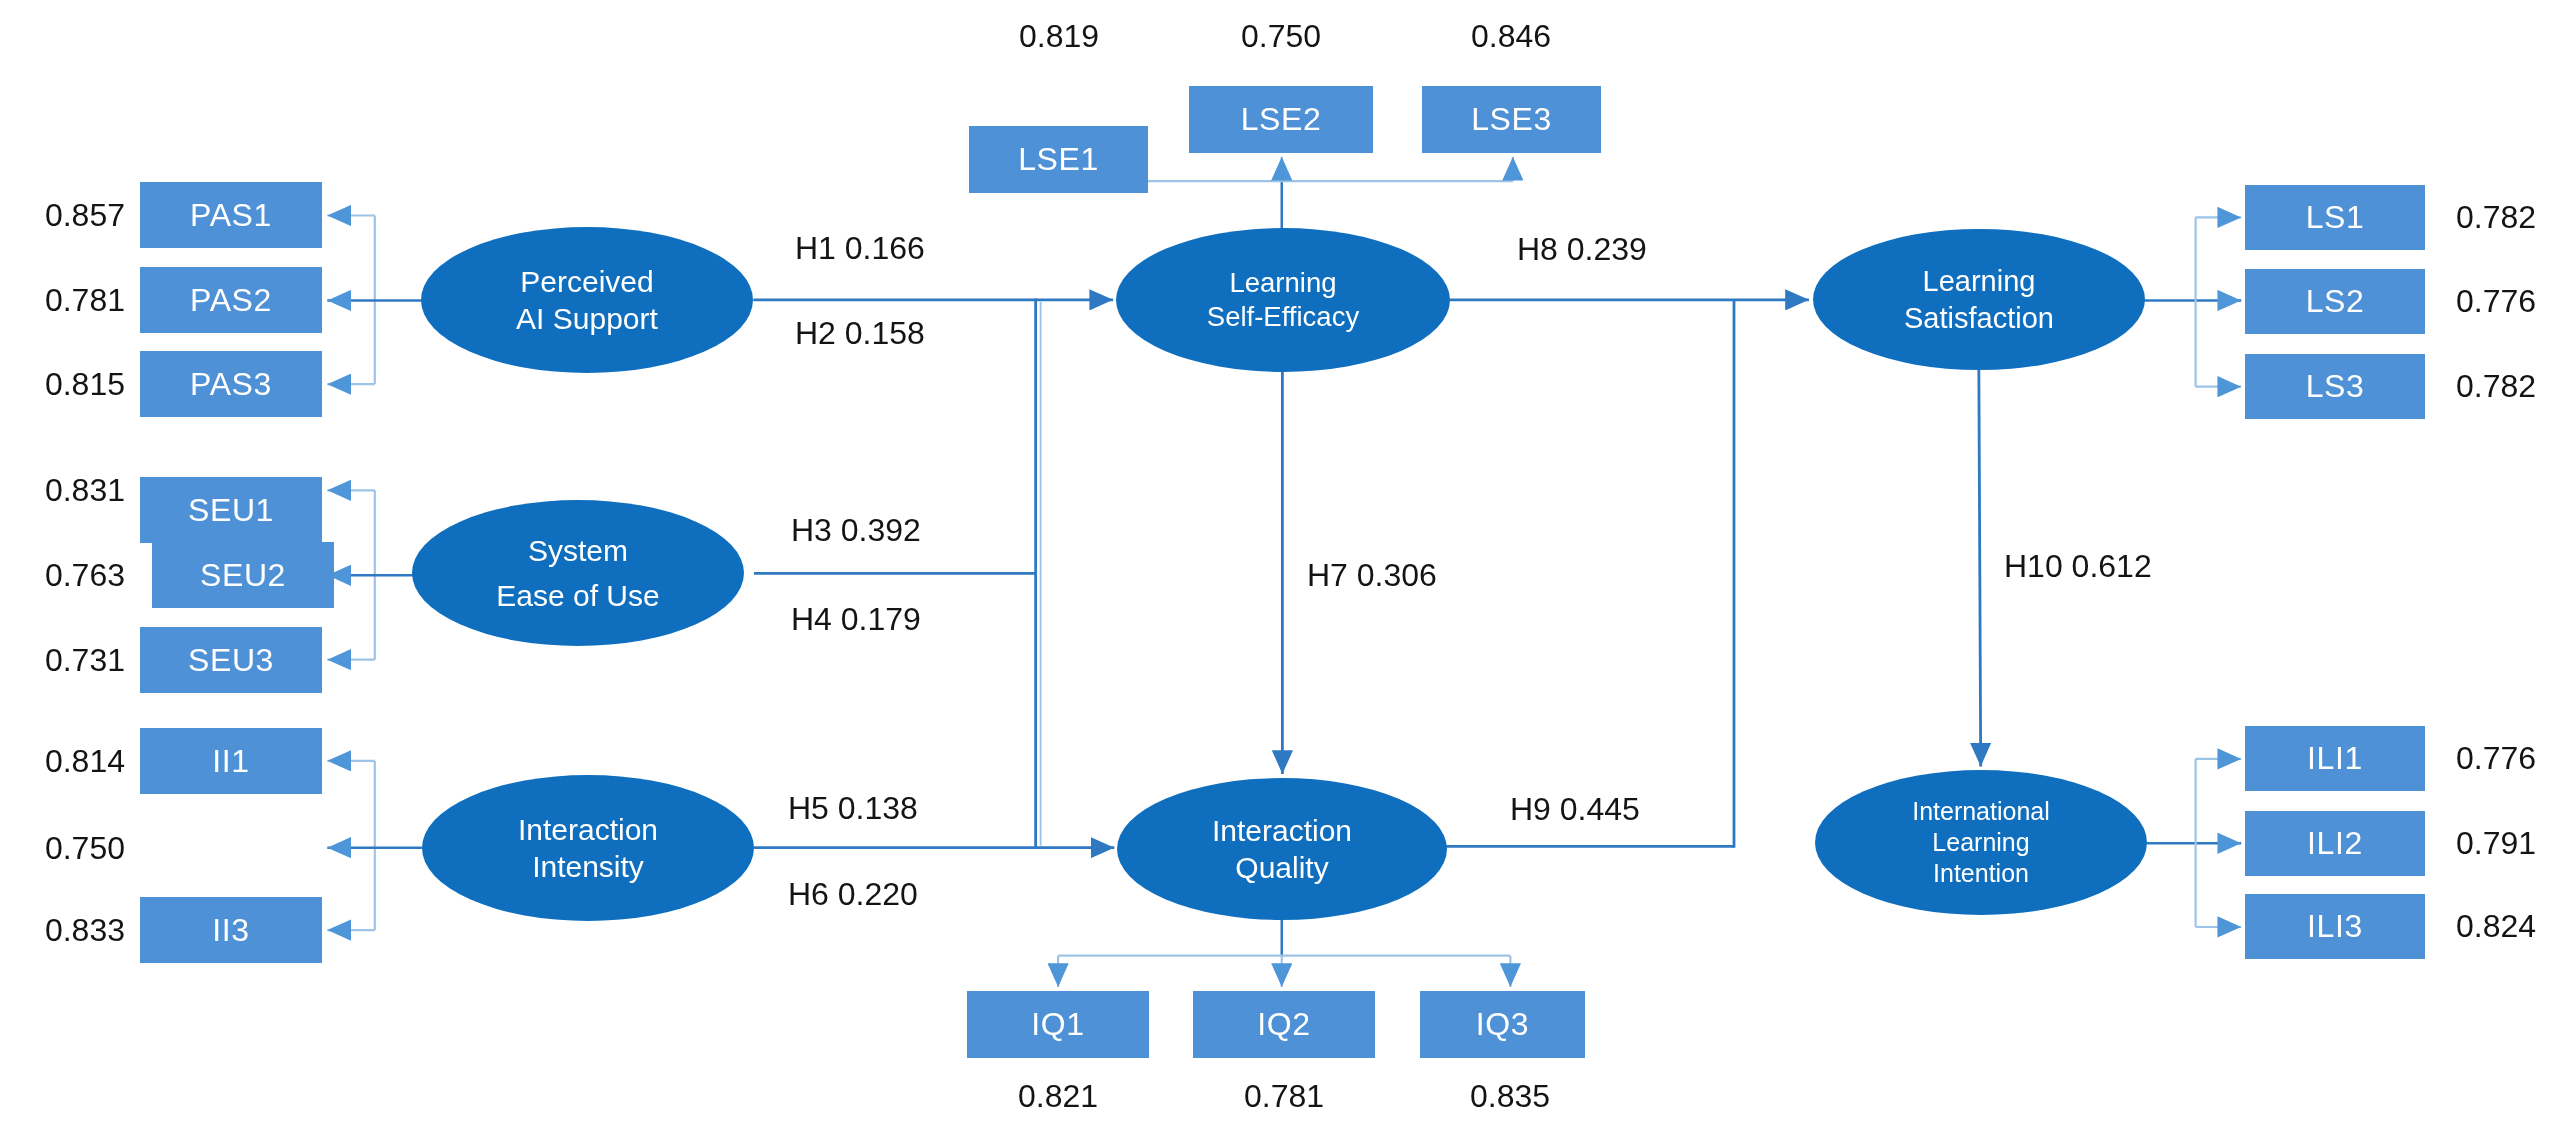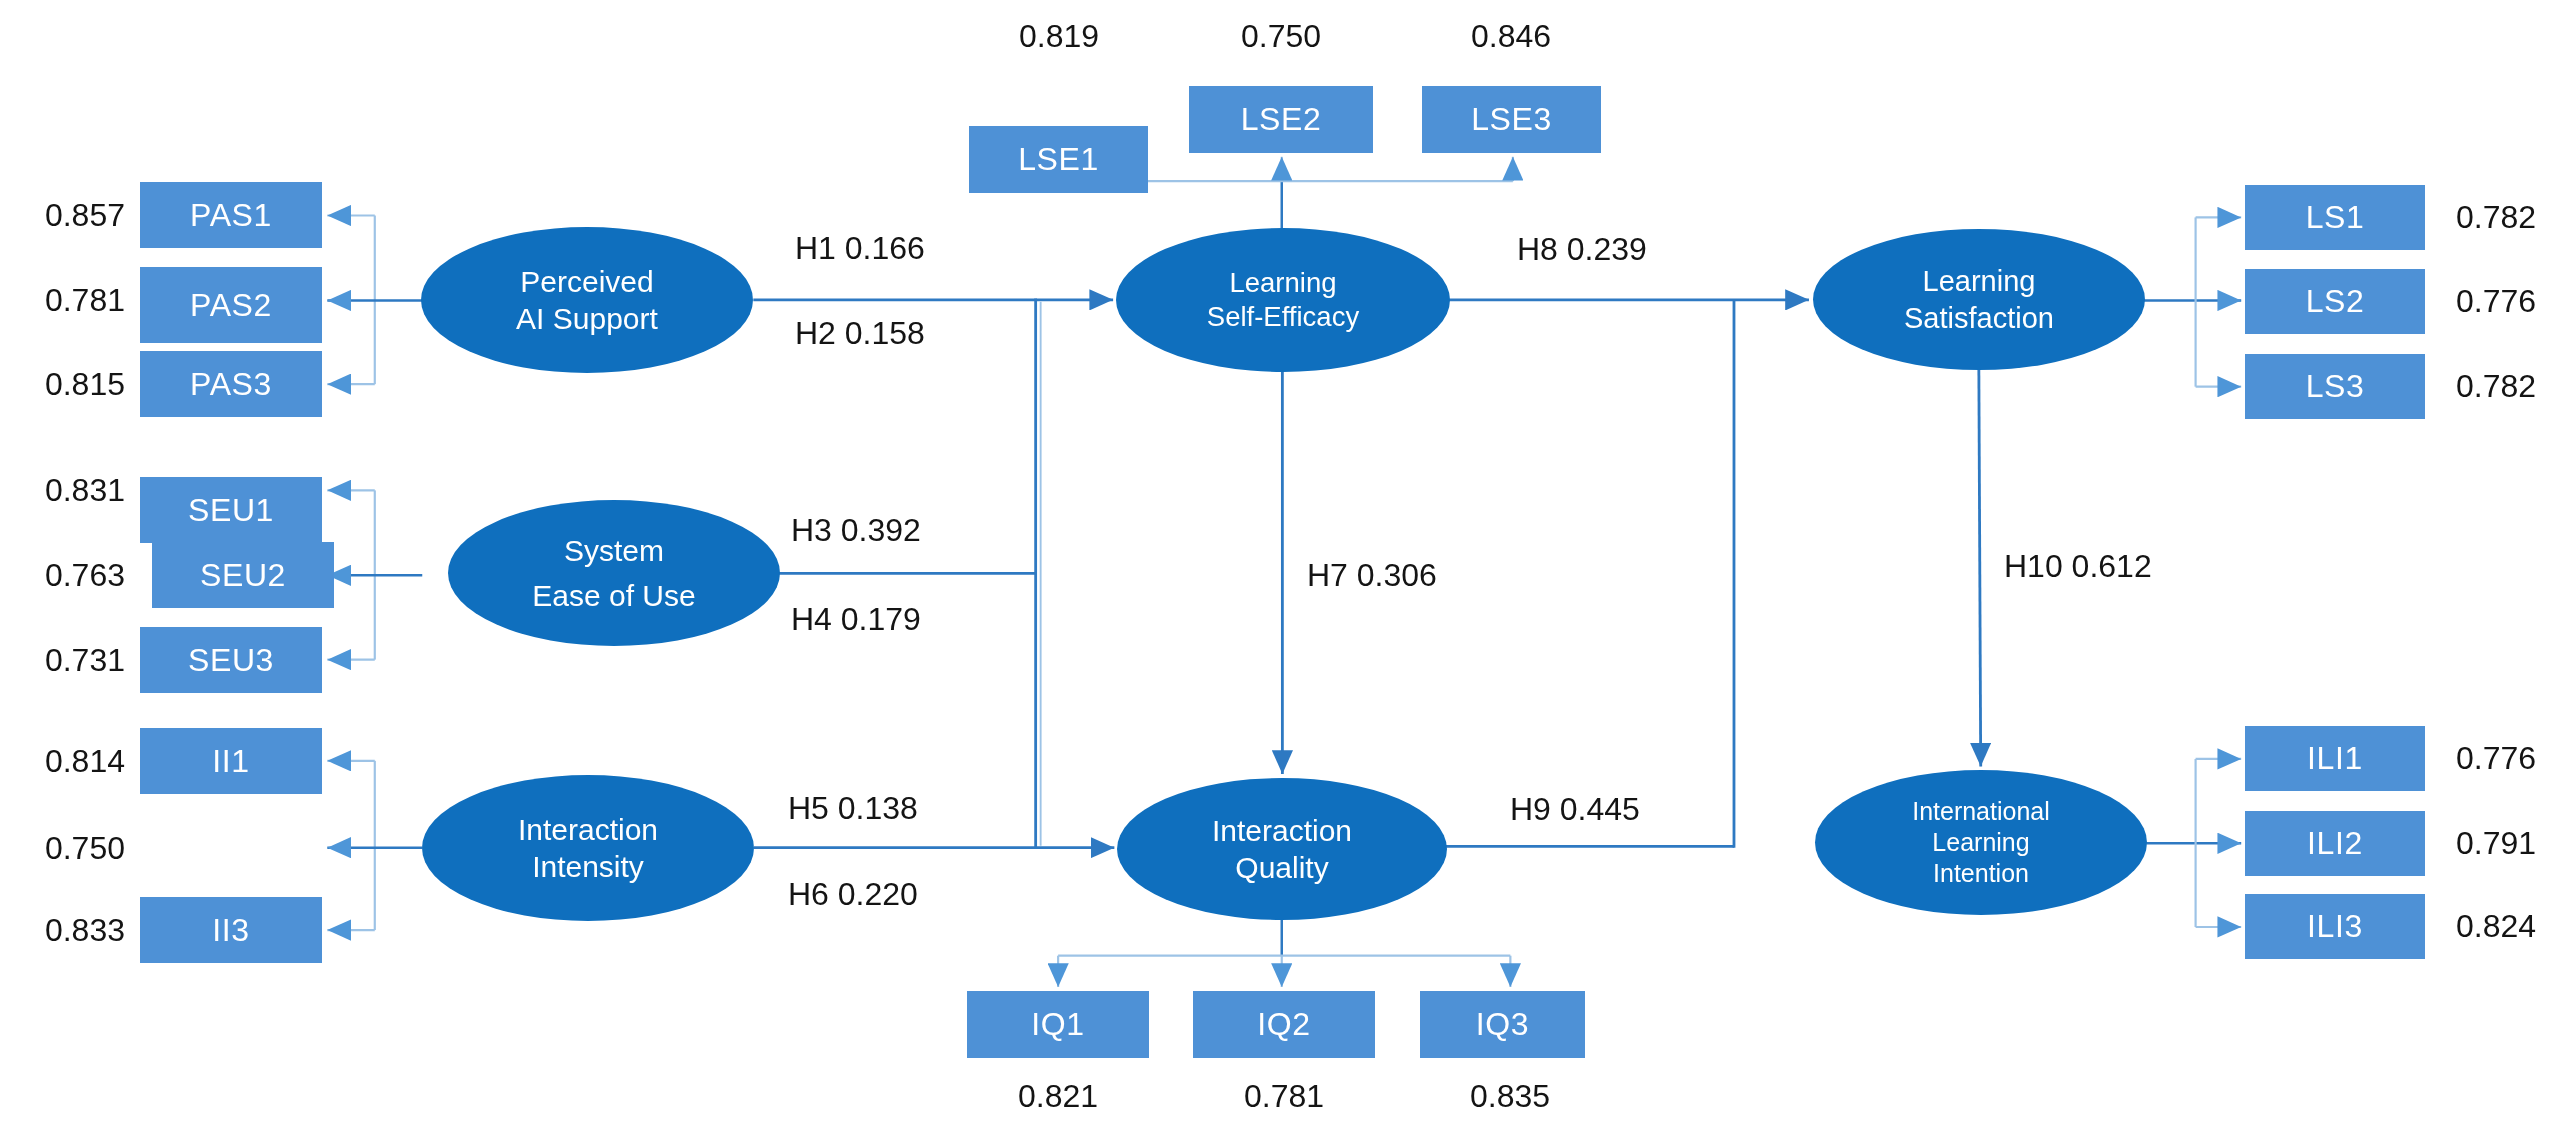--- a/index.html
+++ b/index.html
@@ -115,21 +115,21 @@
   <div class="loadL" style="left:19px;top:457px;width:106px;height:66px;">0.831</div>
   <div class="loadL" style="left:19px;top:542px;width:106px;height:66px;">0.763</div>
   <div class="loadL" style="left:19px;top:627px;width:106px;height:66px;">0.731</div>
   <div class="loadL" style="left:19px;top:728px;width:106px;height:66px;">0.814</div>
   <div class="loadL" style="left:19px;top:815px;width:106px;height:66px;">0.750</div>
   <div class="loadL" style="left:19px;top:897px;width:106px;height:66px;">0.833</div>
 
   <div class="box" style="left:140px;top:182px;width:182px;height:66px;">
       <span>PAS1</span>
     </div>
-  <div class="box" style="left:140px;top:267px;width:182px;height:76px;">
+  <div class="box" style="left:140px;top:267px;width:182px;height:66px;">
       <span>PAS2</span>
     </div>
   <div class="box" style="left:140px;top:351px;width:182px;height:66px;">
       <span>PAS3</span>
     </div>
   <div class="box" style="left:140px;top:457px;width:182px;height:66px;margin-top:20px;">
       <span>SEU1</span>
     </div>
   <div class="box" style="left:152px;top:542px;width:182px;height:66px;">
       <span>SEU2</span>
@@ -193,21 +193,21 @@
       <span>ILI3</span>
     </div>
   <div class="loadR" style="left:2456px;top:726px;width:112px;height:65px;">0.776</div>
   <div class="loadR" style="left:2456px;top:811px;width:112px;height:65px;">0.791</div>
   <div class="loadR" style="left:2456px;top:894px;width:112px;height:65px;">0.824</div>
 
   <div class="ellipse fs48" style="left:421px;top:227px;width:332px;height:146px;">
     <span>Perceived</span>
     <span>AI Support</span>
   </div>
-  <div class="ellipse fs48" style="left:448px;top:500px;width:332px;height:146px;gap:8px;">
+  <div class="ellipse fs48" style="left:412px;top:500px;width:332px;height:146px;gap:8px;">
     <span>System</span>
     <span>Ease of Use</span>
   </div>
   <div class="ellipse fs48" style="left:422px;top:775px;width:332px;height:146px;">
     <span>Interaction</span>
     <span>Intensity</span>
   </div>
   <div class="ellipse fs44" style="left:1116px;top:228px;width:334px;height:144px;">
     <span>Learning</span>
     <span>Self-Efficacy</span>

